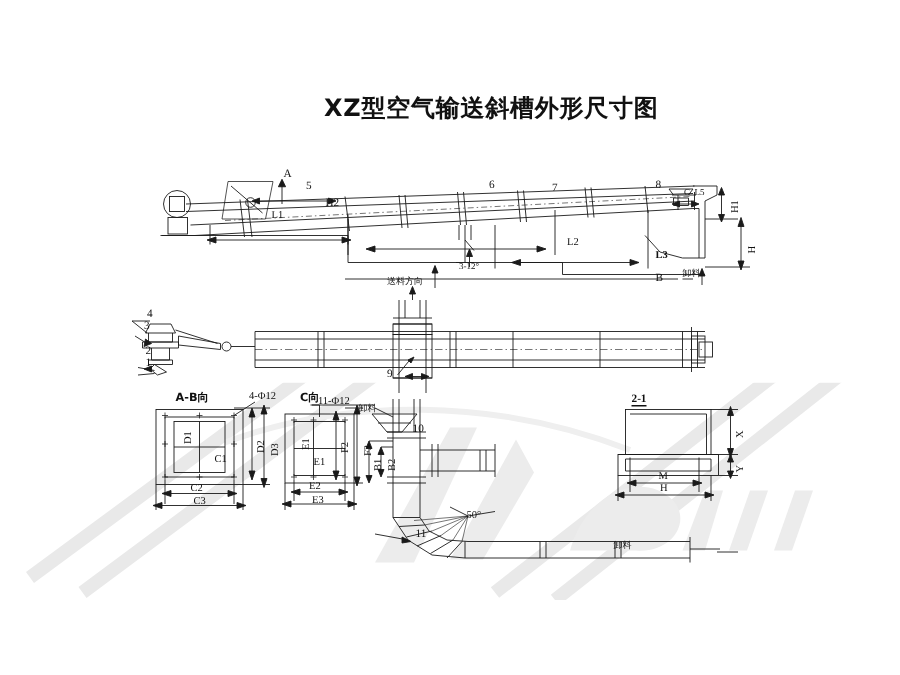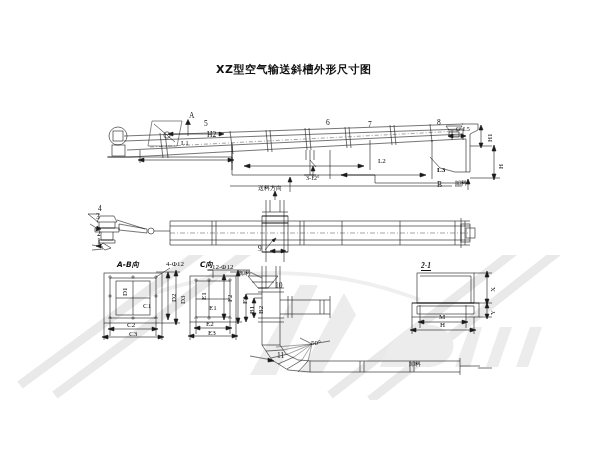--- a/index.html
+++ b/index.html
@@ -13,26 +13,26 @@
   #watermark svg{display:block;}
 
   
   #art{position:absolute;left:0;top:0;width:600px;height:450px;}
   #art svg{display:block;}
 
   
   .lbl{position:absolute;white-space:nowrap;line-height:1;
        font-family:"Liberation Serif","DejaVu Serif",serif;color:#111;}
   .cn{font-family:"DejaVu Sans","Liberation Sans",sans-serif;}
-  .title{font-size:11px;font-weight:bold;letter-spacing:.5px;}
+  .title{font-size:16px;font-weight:bold;letter-spacing:.5px;}
   .num{font-size:7.5px;}
   .dim{font-size:7px;}
   .vdim{font-size:7px;transform-origin:0 0;}
   .small{font-size:6px;}
-  .view{font-size:7.5px;font-weight:bold;font-style:italic;}
+  .view{font-size:7.5px;font-weight:bold;}
   .ul{border-bottom:1px solid #111;padding-bottom:0px;}
   .rot90{transform:rotate(-90deg);transform-origin:left top;}
 </style>
 </head>
 <body>
 
 <div id="sheet">
 
   <div id="watermark">
     <svg width="600" height="145" viewBox="0 0 600 145">
@@ -380,21 +380,21 @@
       <path d="M 416 328 L 410 330 L 416 332 Z" fill="#1a1a1a"></path>
       <path d="M 470 328 L 476 330 L 470 332 Z" fill="#1a1a1a"></path>
     </g>
 
   </svg>
   </div>
 
   <div class="lbl title cn" style="left:216px;top:64px;">XZ型空气输送斜槽外形尺寸图</div>
 
   <div class="lbl num" style="left:189px;top:112px;">A</div>
-  <div class="lbl num" style="left:207px;top:131px;">H2</div>
+  <div class="lbl num" style="left:217px;top:131px;">H2</div>
   <div class="lbl num" style="left:204px;top:120px;">5</div>
   <div class="lbl dim" style="left:181px;top:140px;">L1</div>
   <div class="lbl num" style="left:326px;top:119px;">6</div>
   <div class="lbl num" style="left:368px;top:121px;">7</div>
   <div class="lbl num" style="left:437px;top:119px;">8</div>
   <div class="lbl dim" style="left:378px;top:158px;">L2</div>
   <div class="lbl dim" style="left:437px;top:167px;font-weight:bold;">L3</div>
   <div class="lbl small" style="left:306px;top:175px;">3-12°</div>
   <div class="lbl small" style="left:456px;top:126px;">C</div>
   <div class="lbl small" style="left:463px;top:126px;">L5</div>
@@ -413,21 +413,21 @@
   <div class="lbl view cn" style="left:117px;top:261px;">A-B向</div>
   <div class="lbl dim" style="left:166px;top:261px;">4-Φ12</div>
   <div class="lbl vdim rot90" style="left:122px;top:296px;">D1</div>
   <div class="lbl dim" style="left:143px;top:303px;">C1</div>
   <div class="lbl vdim rot90" style="left:171px;top:302px;">D2</div>
   <div class="lbl vdim rot90" style="left:180px;top:304px;">D3</div>
   <div class="lbl dim" style="left:127px;top:322px;">C2</div>
   <div class="lbl dim" style="left:129px;top:331px;">C3</div>
 
   <div class="lbl view cn" style="left:200px;top:261px;">C向</div>
-  <div class="lbl dim" style="left:212px;top:264px;">12-Φ12</div>
+  <div class="lbl dim" style="left:212px;top:264px;">11-Φ12</div>
   <div class="lbl vdim rot90" style="left:201px;top:300px;">E1</div>
   <div class="lbl dim" style="left:209px;top:305px;">E1</div>
   <div class="lbl vdim rot90" style="left:227px;top:302px;">F2</div>
   <div class="lbl vdim rot90" style="left:242px;top:304px;">F3</div>
   <div class="lbl dim" style="left:206px;top:321px;">E2</div>
   <div class="lbl dim" style="left:208px;top:330px;">E3</div>
   <div class="lbl small cn" style="left:239px;top:270px;">卸料</div>
   <div class="lbl num" style="left:259px;top:282px;margin-left:16px;">10</div>
 
   <div class="lbl vdim rot90" style="left:249px;top:314px;">B1</div>

